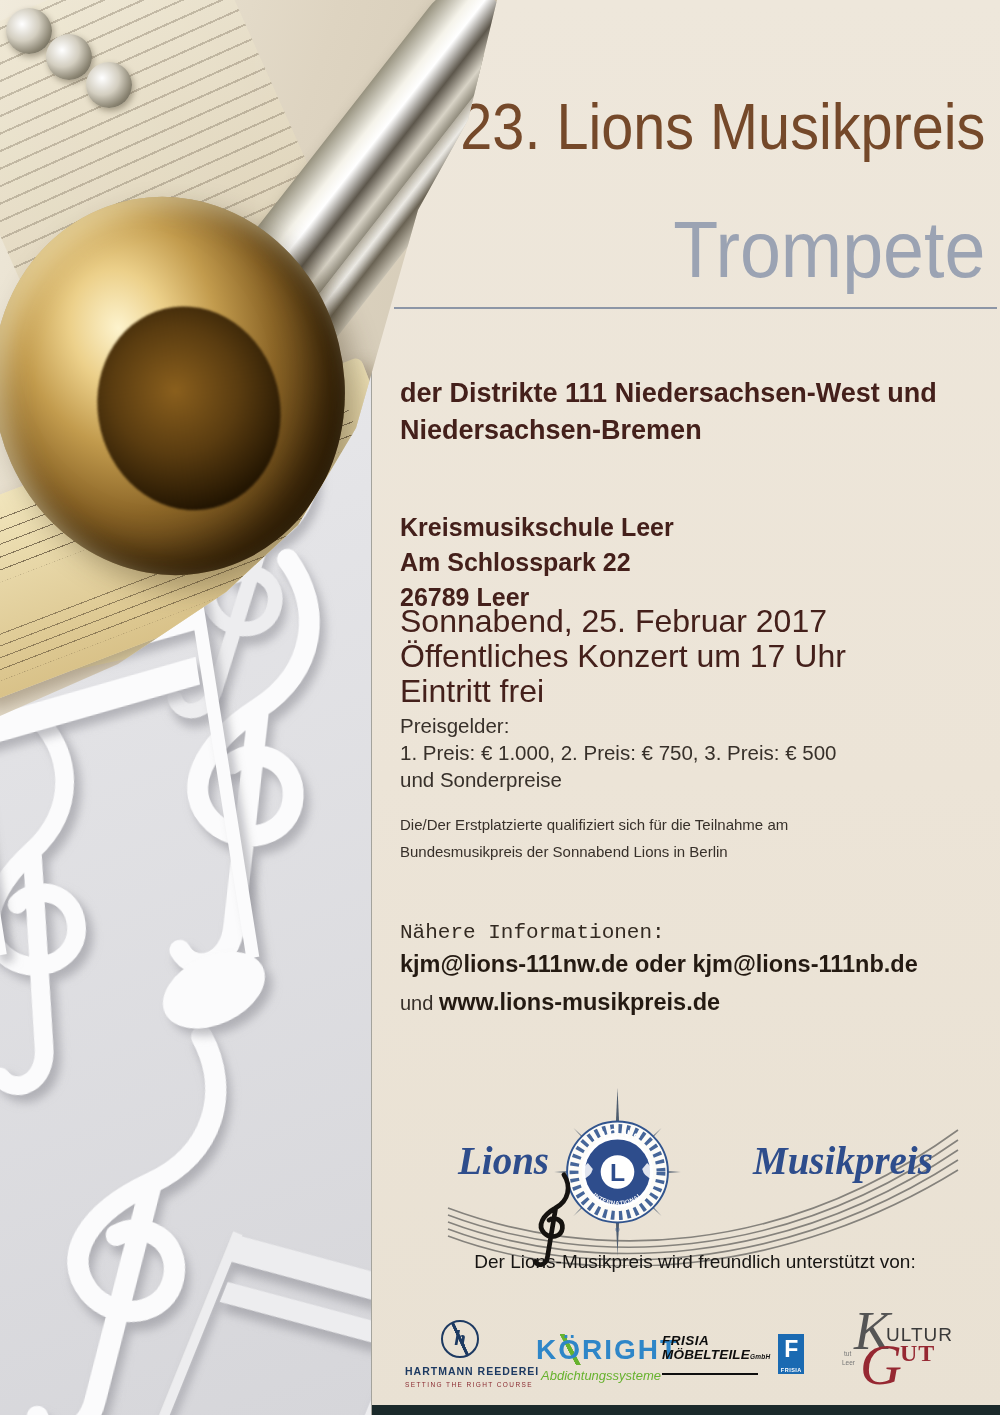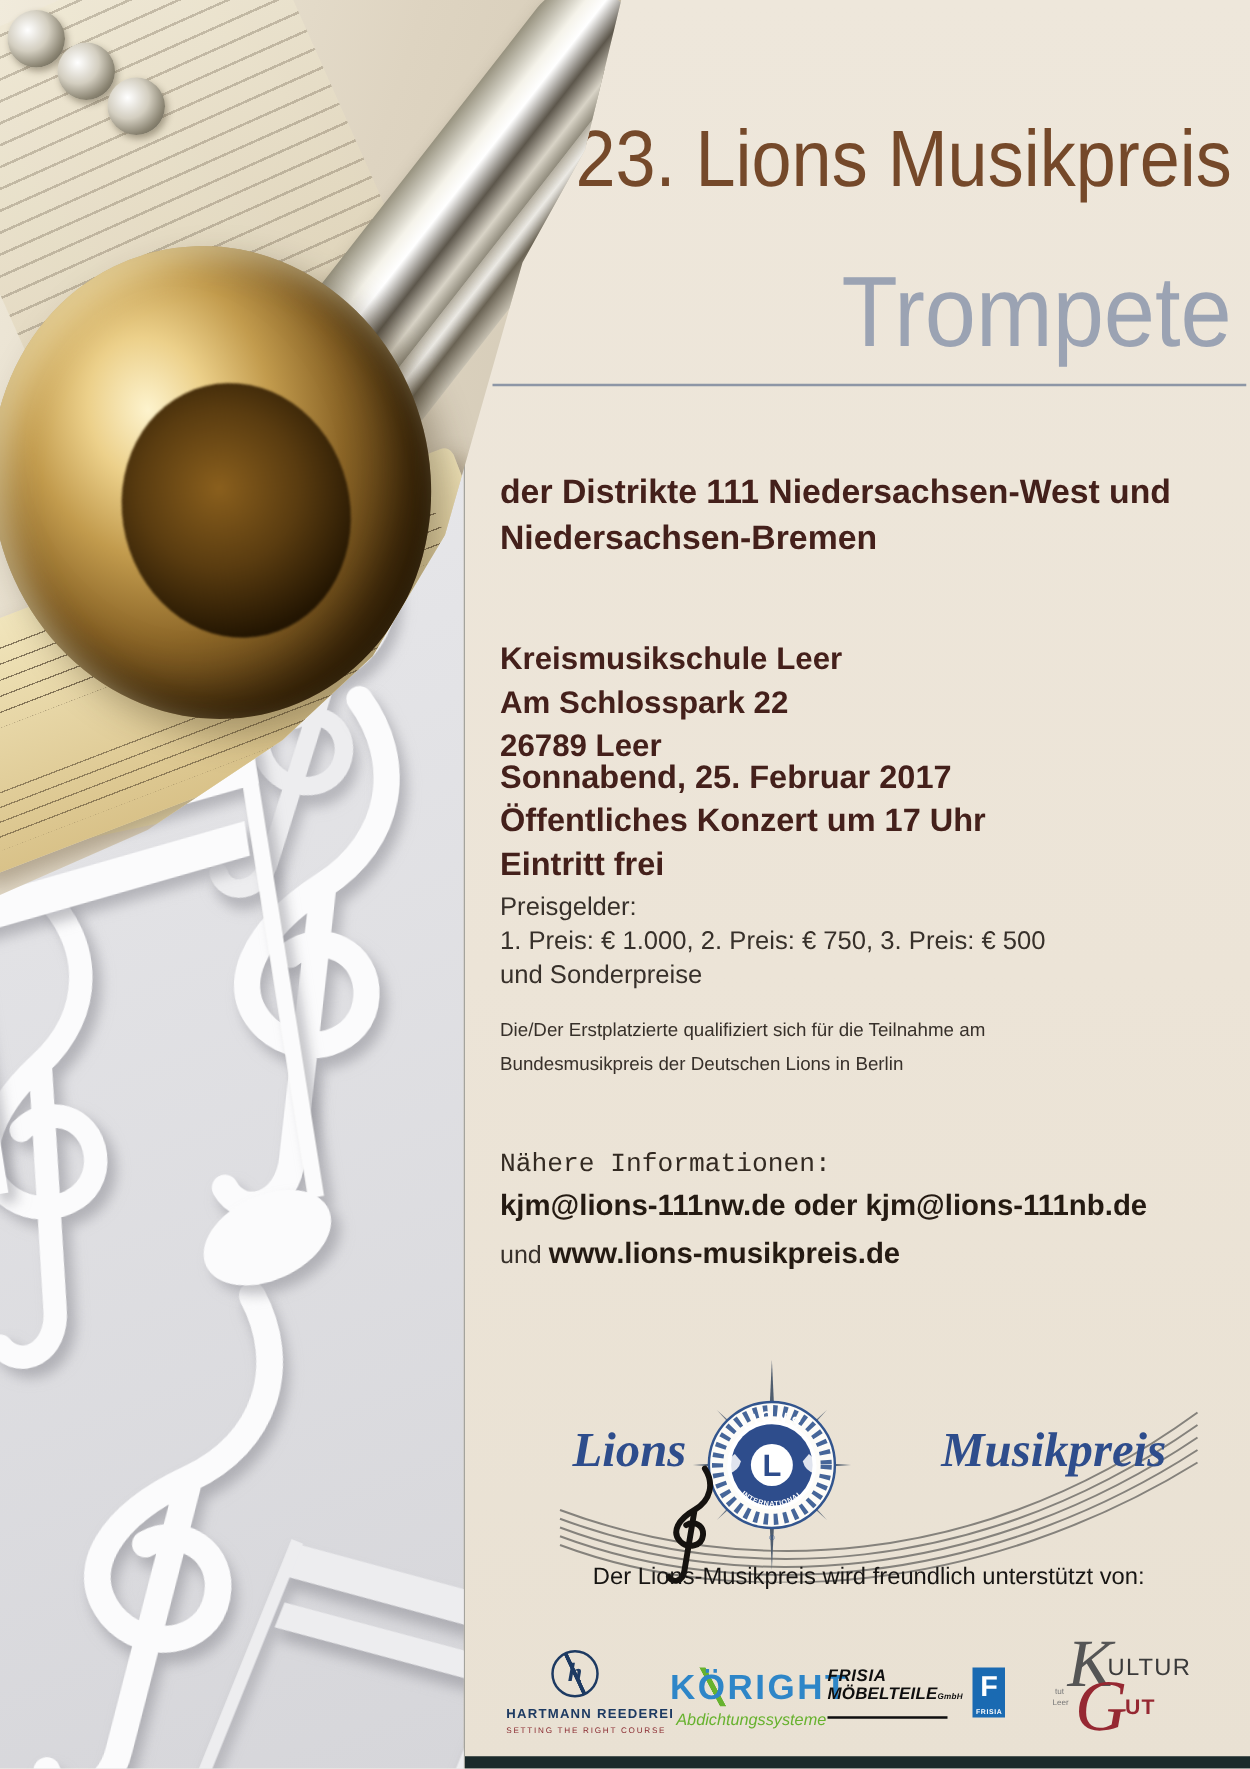--- a/index.html
+++ b/index.html
@@ -49,21 +49,21 @@
   .title{position:absolute;right:15px;top:94px;font-size:64px;line-height:1.05;color:#75492a;
     white-space:nowrap;transform:scaleX(.9);transform-origin:100% 50%;}
   .subtitle{position:absolute;right:15px;top:208px;font-size:80px;line-height:1.05;color:#9ba3b3;
     white-space:nowrap;transform:scaleX(.92);transform-origin:100% 50%;}
   .rule{position:absolute;left:394px;right:3px;top:307px;height:2px;background:#8d96a6;}
   
   .blk{position:absolute;left:400px;white-space:nowrap;}
   .intro{top:375px;width:546px;font-weight:bold;font-size:27px;line-height:37px;color:#44201b;}
   .intro .r{}
   .venue{top:510px;font-weight:bold;font-size:25px;line-height:35px;color:#44201b;}
-  .event{top:604px;font-weight:bold;font-size:26px;line-height:35px;color:#44201b;}
+  .event{top:604px;font-weight:normal;font-size:32px;line-height:35px;color:#44201b;}
   .prizes{top:712px;font-size:20.5px;line-height:27px;color:#37302a;}
   .qual{top:811px;font-size:15px;line-height:27px;color:#37302a;}
   .info-h{top:921px;font-size:21px;color:#332a22;font-family:Liberation Mono, monospace;}
   .emails{top:951px;font-weight:bold;font-size:23.5px;color:#241a12;}
   .webline{top:989px;font-size:20px;color:#37302a;}
   .webline b{font-size:23.5px;color:#241a12;}
   
   .logo-word{position:absolute;font-family:"Liberation Serif",serif;font-style:italic;font-weight:600;
     font-size:39px;color:#2e4d8c;white-space:nowrap;}
   #lions-word{left:458px;top:1138px;}
@@ -94,21 +94,21 @@
   .f-box .fb-letter{font-size:23px;font-weight:bold;line-height:30px;display:block;}
   .f-box .fb-label{position:absolute;left:0;right:0;bottom:1px;font-size:5.5px;font-weight:bold;letter-spacing:.5px;}
   #kultur{left:838px;top:1308px;width:120px;height:95px;}
   #kultur span{position:absolute;white-space:nowrap;}
   .ku-script{font-family:"Liberation Serif",serif;font-style:italic;line-height:1;}
   .ku-k{left:16px;top:-4px;font-size:54px;color:#555;}
   .ku-ultur{left:48px;top:16px;font-size:19px;letter-spacing:1px;color:#3a3a3a;}
   .ku-tiny1{left:6px;top:42px;font-size:6.5px;color:#777;}
   .ku-tiny2{left:4px;top:51px;font-size:6.5px;color:#777;}
   .ku-g{left:22px;top:28px;font-size:58px;color:#962832;}
-  .ku-ut{left:62px;top:48px;font-size:17px;font-weight:bold;letter-spacing:1px;color:#962832;}
+  .ku-ut{left:62px;top:32px;font-size:24px;font-weight:bold;letter-spacing:1px;color:#962832;font-family:Liberation Serif, serif;}
   
   #footer-bar{position:absolute;left:372px;right:0;bottom:0;height:10px;background:#1b2a2b;}
 </style>
 </head>
 <body>
 
 <div id="poster">
 
   <svg width="0" height="0" style="position:absolute">
     <defs>
@@ -185,21 +185,21 @@
   </div>
 
   <div class="blk prizes">
     <div>Preisgelder:</div>
     <div>1. Preis: € 1.000, 2. Preis: € 750, 3. Preis: € 500</div>
     <div>und Sonderpreise</div>
   </div>
 
   <div class="blk qual">
     <div>Die/Der Erstplatzierte qualifiziert sich für die Teilnahme am</div>
-    <div>Bundesmusikpreis der Deutschen Lions in Berlin</div>
+    <div>Bundesmusikpreis der Sonnabend Lions in Berlin</div>
   </div>
 
   <div class="blk info-h">Nähere Informationen:</div>
   <div class="blk emails">kjm@lions-111nw.de oder kjm@lions-111nb.de</div>
   <div class="blk webline"><span>und </span><b>www.lions-musikpreis.de</b></div>
 
   <svg id="swoosh" width="520" height="150" viewBox="0 0 520 150">
     <g fill="none" stroke="#85827c" stroke-width="1.6">
       <path d="M6,92 C150,146 340,142 516,14"></path>
       <path d="M6,99 C150,153 342,146 516,24"></path>

